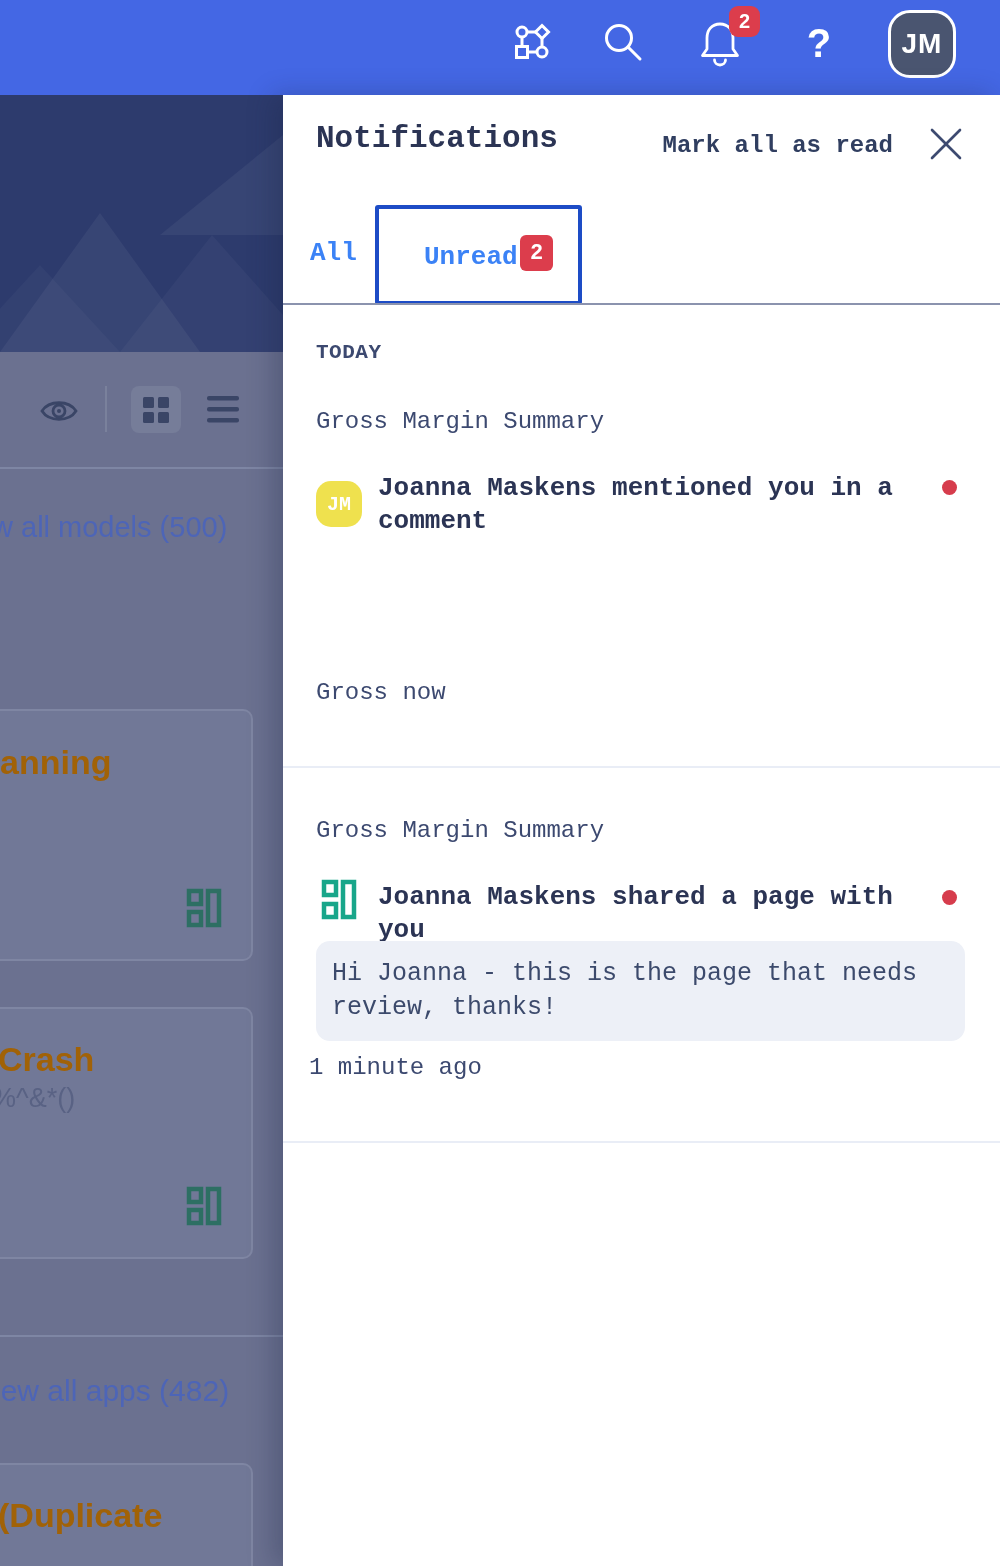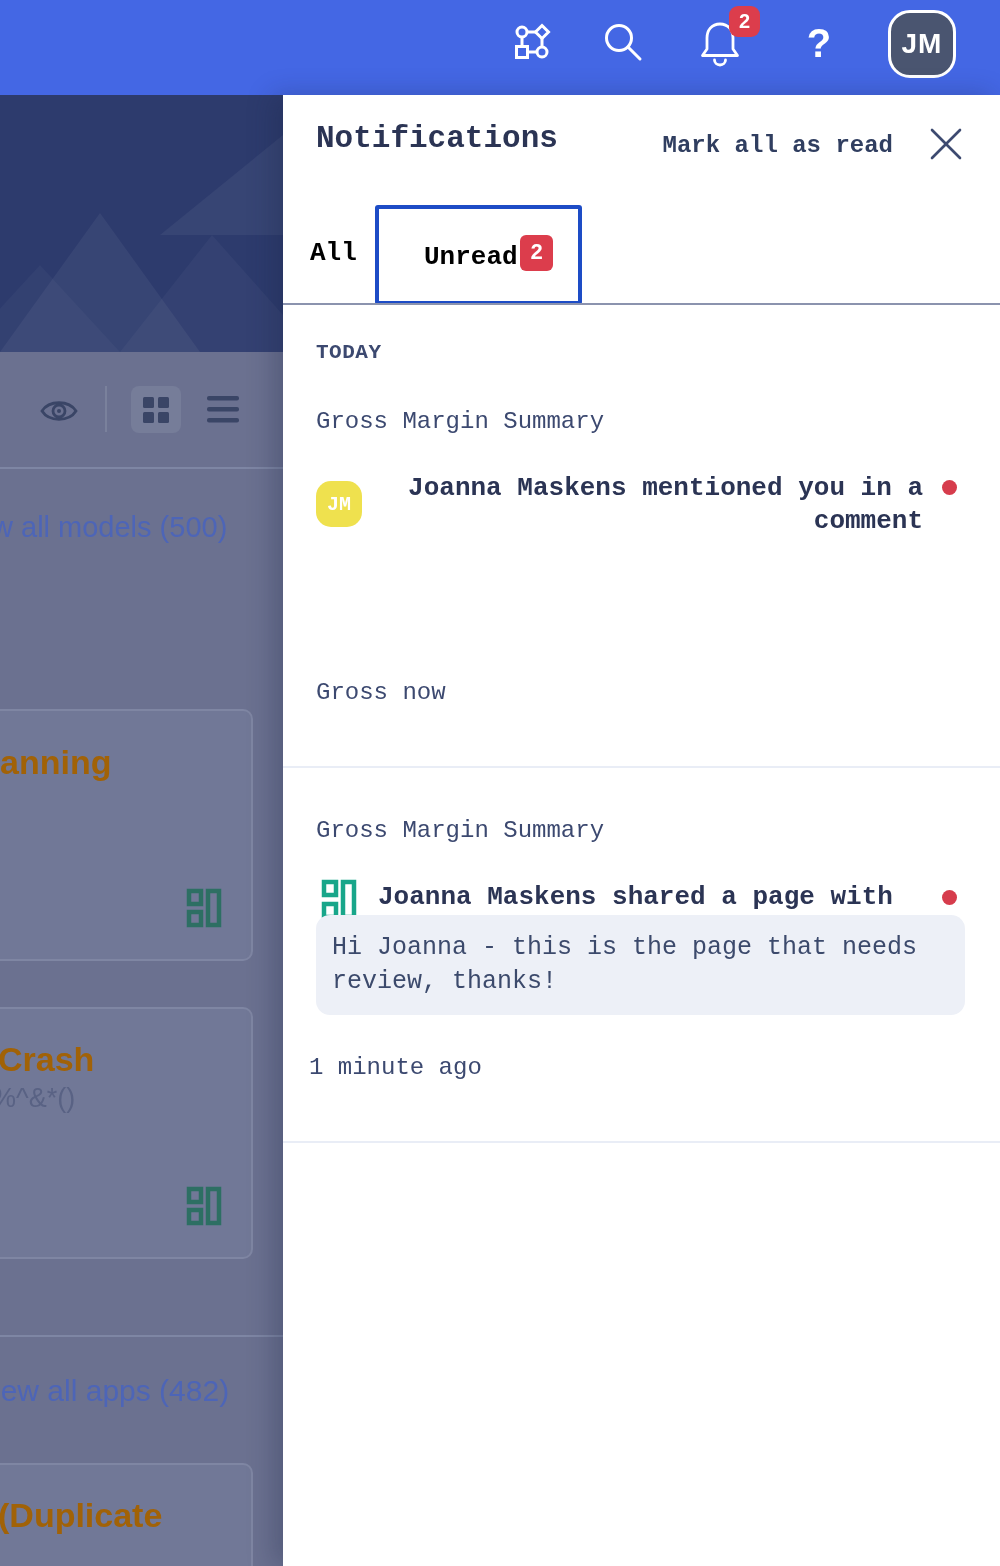--- a/index.html
+++ b/index.html
@@ -42,21 +42,21 @@
   .panel {
     left:283px; top:95px; width:717px; height:1471px; background:#fff;
     box-shadow:-10px 0 24px rgba(25,35,70,.28);
     font-family:Liberation Mono, monospace;
   }
   .panel .abs { position:absolute; }
   .panel-title { left:33px; top:26px; font-size:31px; font-weight:bold; color:#2b3454; }
   .mark-all { right:107px; top:37px; font-size:24px; font-weight:bold; color:#303e60;
               background:none; border:none; cursor:pointer; font-family:inherit; }
   .close-btn { right:34px; top:30px; width:40px; height:40px; background:none; border:none; cursor:pointer; }
-  .tab { font-size:26px; font-weight:600; color:#000000; background:none; border:none;
+  .tab { font-size:26px; font-weight:600; color:#3b82f6; background:none; border:none;
          cursor:pointer; font-family:inherit; }
   .tab-all { left:27px; top:143px; }
   .unread-box { left:92px; top:110px; width:207px; height:100px;
                 border:4px solid #1d4cc6; border-radius:3px; cursor:pointer; }
   .unread-label { left:141px; top:147px; }
   .unread-badge { left:237px; top:140px; width:33px; height:36px; border-radius:6px; font-size:22px; }
   .tabs-divider { left:0; top:208px; width:717px; height:2px; background:#8b93ae; }
   .section-label { left:33px; top:246px; font-size:21px; font-weight:bold; color:#3c4970; letter-spacing:.5px; }
   .group-label { left:33px; font-size:24px; color:#3c4970; }
   .notif-title { font-size:26px; font-weight:bold; color:#2b3454; line-height:33px; }
@@ -191,38 +191,38 @@
     <div class="abs unread-box"></div>
     <span class="abs tab unread-label">Unread</span>
     <span class="abs badge-red unread-badge">2</span>
     <div class="abs tabs-divider"></div>
 
     <div class="abs section-label">TODAY</div>
 
     <div class="abs group-label" style="top:313px;">Gross Margin Summary</div>
     <div class="abs notif-row" style="left:0; top:370px; width:717px; height:290px;">
       <div class="abs notif-avatar" style="top:16px;">JM</div>
-      <div class="abs notif-title" style="left:95px; top:7px; width:545px;text-align:right;">Joanna Maskens mentioned you in a comment</div>
+      <div class="abs notif-title" style="left:95px; top:7px; width:545px;">Joanna Maskens mentioned you in a comment</div>
       <div class="abs unread-dot" style="left:659px; top:15px;"></div>
       <div class="abs time-label" style="left:33px; top:214px;">Gross now</div>
     </div>
     <div class="abs group-divider" style="top:671px;"></div>
 
     <div class="abs group-label" style="top:722px;">Gross Margin Summary</div>
     <div class="abs notif-row" style="left:0; top:780px; width:717px; height:260px;">
       <div class="abs" style="left:38px; top:4px;">
         <svg width="36" height="41" viewBox="0 0 36 41">
           <g stroke="#18a68a" stroke-width="4.5" fill="none">
             <rect x="3" y="3" width="12" height="13"></rect>
             <rect x="3" y="25" width="12" height="13"></rect>
             <rect x="22" y="3" width="11" height="35"></rect>
           </g>
         </svg>
       </div>
       <div class="abs notif-title" style="left:95px; top:6px; width:560px;">Joanna Maskens shared a page with you</div>
       <div class="abs unread-dot" style="left:659px; top:15px;"></div>
-      <div class="abs quote" style="top:40px;">Hi Joanna - this is the page that needs review, thanks!</div>
+      <div class="abs quote" style="top:66px;">Hi Joanna - this is the page that needs review, thanks!</div>
       <div class="abs time-label" style="left:26px; top:179px;">1 minute ago</div>
     </div>
     <div class="abs group-divider" style="top:1046px;"></div>
 
   </div>
 </div>
 
 </body></html>

